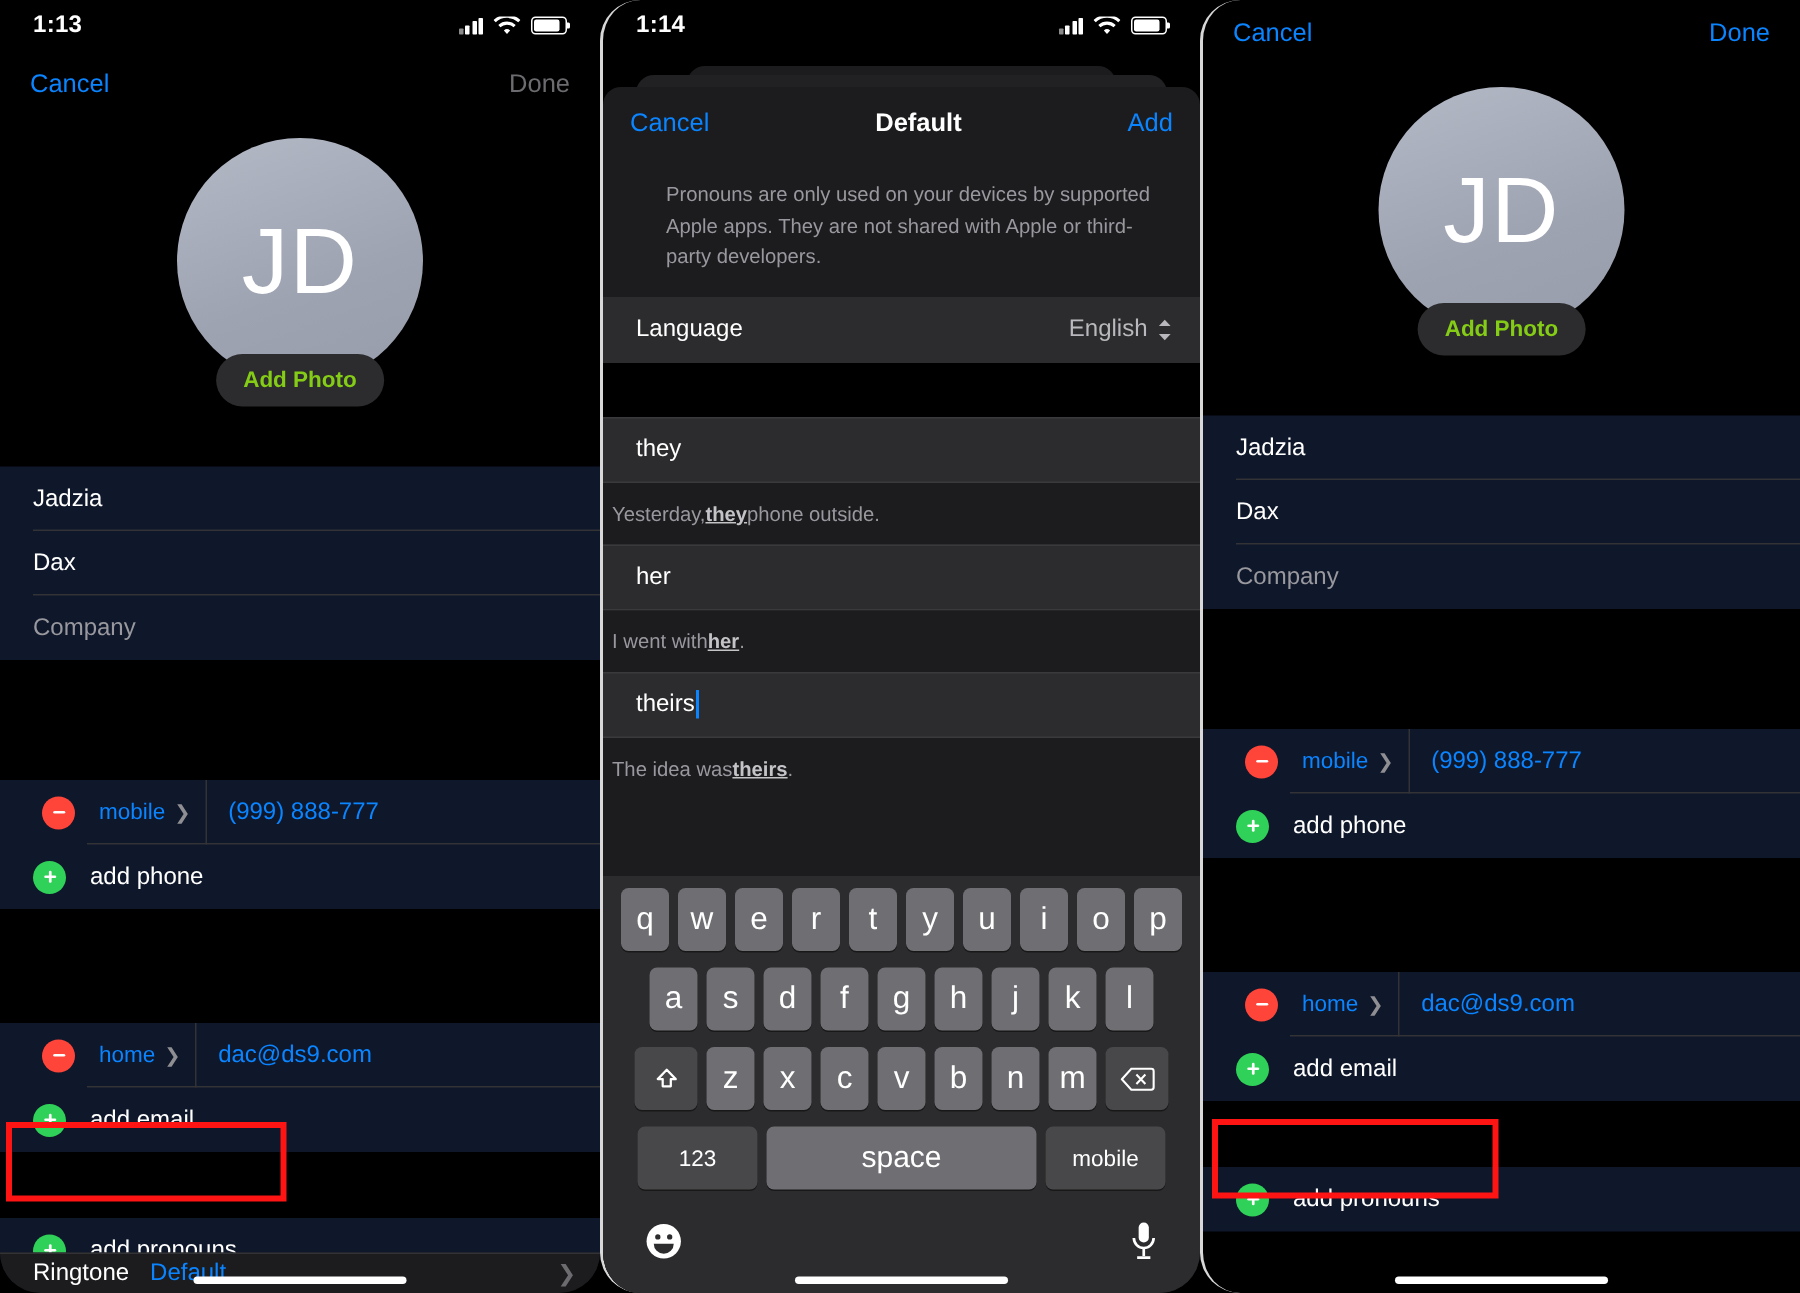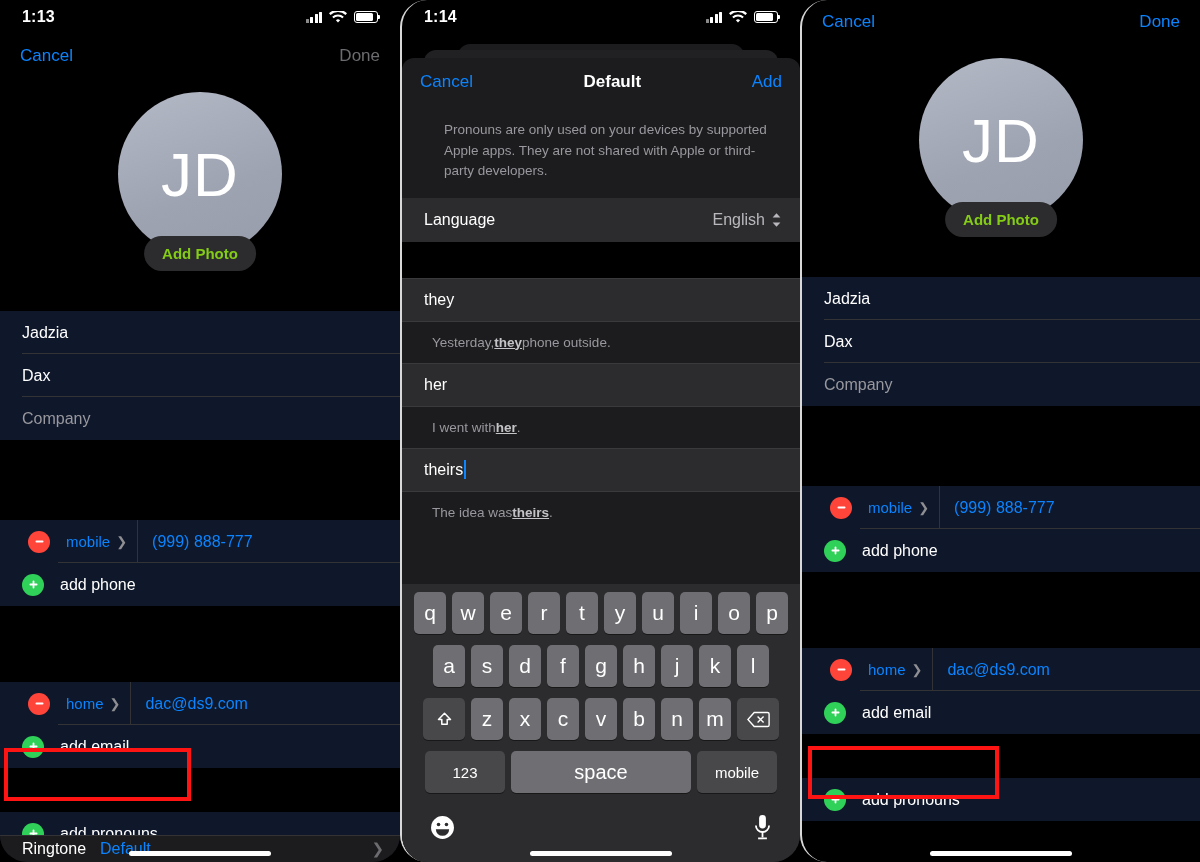--- a/index.html
+++ b/index.html
@@ -105,21 +105,21 @@
   .lang-row .l { color: #fff; font-size: 16px; }
   .lang-row .r { margin-left: auto; color: #b9b9bd; font-size: 16px;
                  display: flex; align-items: center; gap: 6px; }
   .updown { display: inline-block; }
   .pr-field { background: #2c2c2e; height: 44px; display: flex; align-items: center;
               padding-left: 22px; color: #fff; font-size: 16px;
               border-top: 1px solid #3a3a3c; border-bottom: 1px solid #3a3a3c; }
   .caret { display: inline-block; width: 2px; height: 19px; background: #0a84ff;
            margin-left: 1px; }
   .pr-ex { background: #1c1c1e; height: 41px; display: flex; align-items: center;
-           padding-left: 30px; color: #98989e; font-size: 13.5px; }
+           padding-left: 6px; color: #98989e; font-size: 13.5px; }
   .pr-ex b { color: #c4c4c8; text-decoration: underline; }
   .sheet-filler { background: #1c1c1e; height: 64px; }
 
   
   .kb { position: absolute; left: 0; bottom: 0; width: 100%; height: 278px;
         background: #2c2c2e; padding-top: 8px; }
   .kb-row { display: flex; justify-content: center; align-items: center;
             margin-bottom: 11px; gap: 6px; }
   .key { background: #6e6e73; color: #fff; border-radius: 5px; height: 42px;
          width: 32px; display: flex; align-items: center; justify-content: center;

